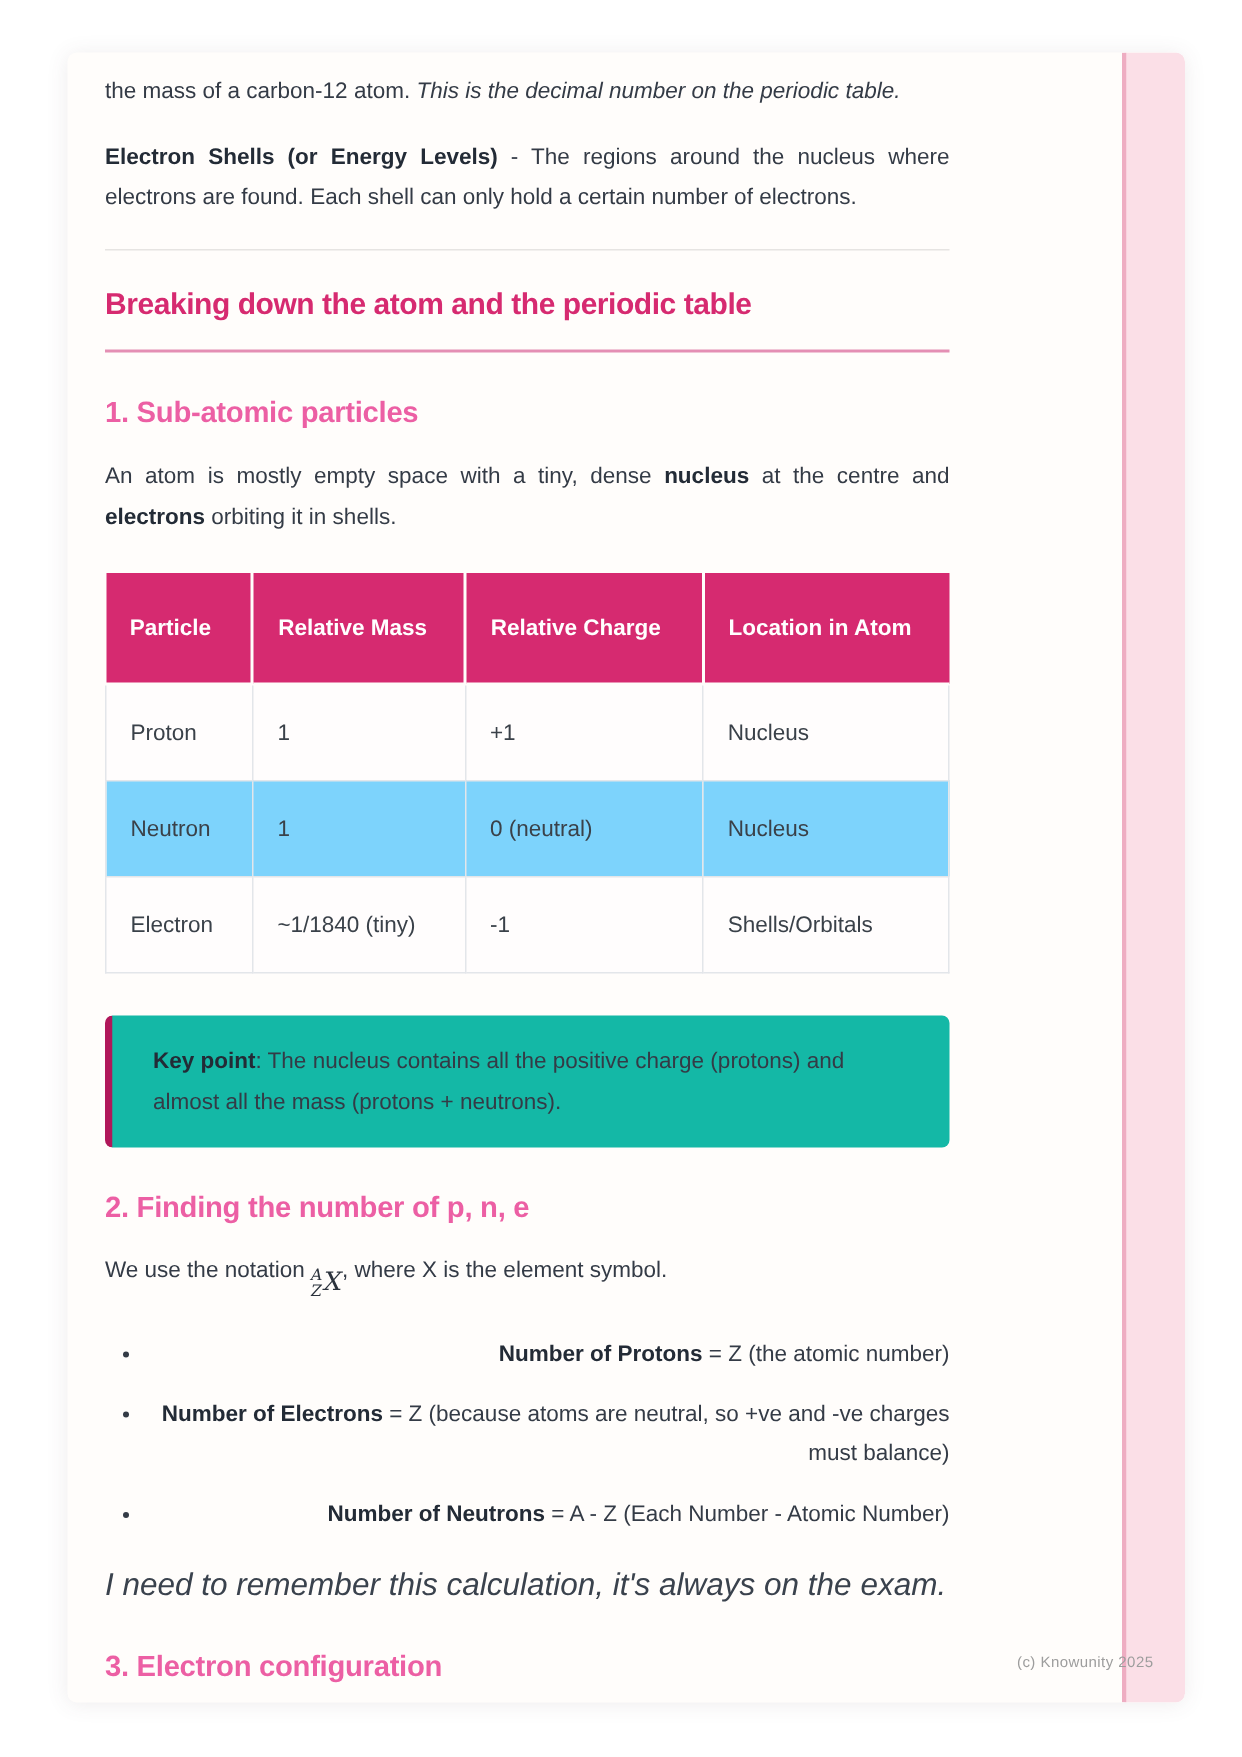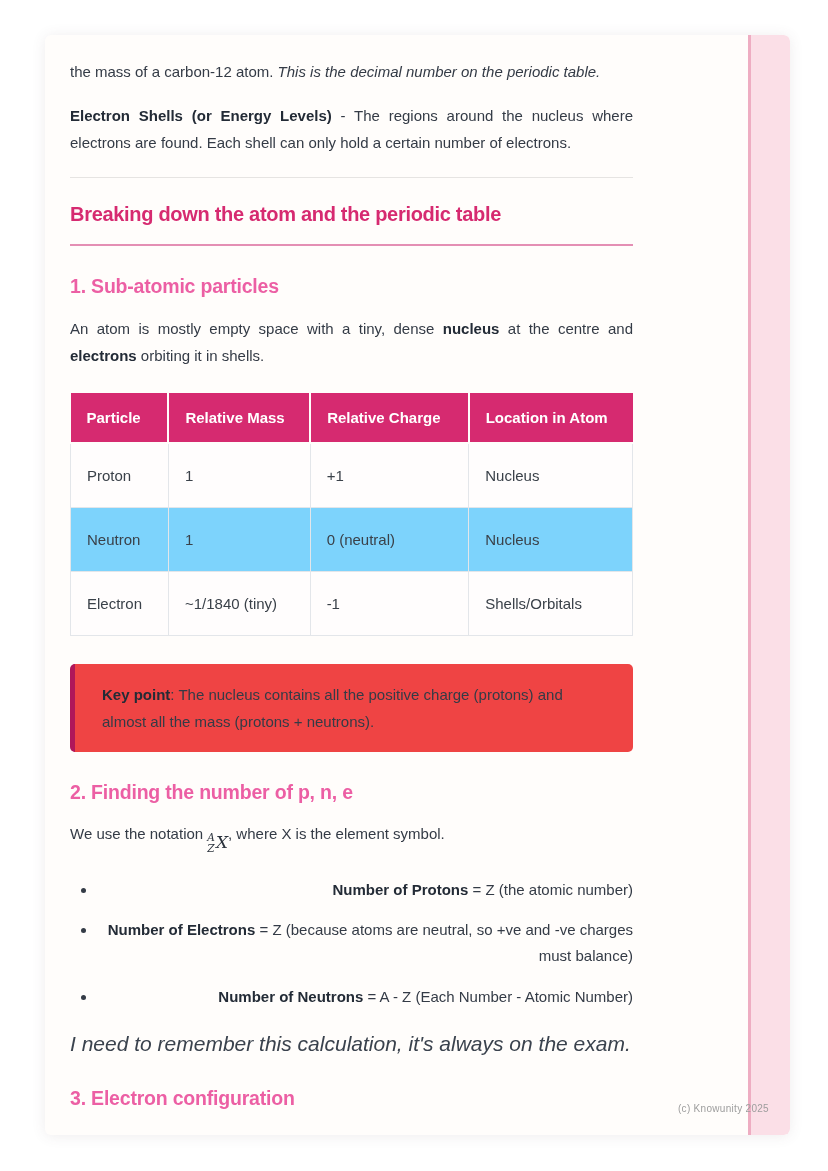--- a/index.html
+++ b/index.html
@@ -41,21 +41,21 @@
     width: 563px;
     position: relative;
   }
   p.body-text {
     font-size: 15px;
     line-height: 1.8;
     text-align: justify;
     margin: 17px 0;
     color: #343b46;
   }
-  p.body-text:first-child { margin-top: 12px; }
+  p.body-text:first-child { margin-top: 1px; }
   .bold { font-weight: bold; color: #232b36; }
   .italic { font-style: italic; }
   hr.divider {
     border: none;
     border-top: 1px solid #e6e4e2;
     margin: 21px 0 0 0;
   }
   h2.main-heading {
     margin-top: 23px;
     font-size: 20px;
@@ -80,39 +80,39 @@
     width: 100%;
     border-collapse: collapse;
     margin-top: 24px;
     font-size: 15px;
   }
   table.particles th {
     background: #d62a70;
     color: #ffffff;
     font-weight: bold;
     text-align: left;
-    padding: 16px 16px;
+    padding: 28px 16px;
     border-right: 2px solid #fffdfb;
     border-bottom: 2px solid #fffdfb;
   }
   table.particles th:last-child { border-right: none; }
   table.particles td {
     padding: 23px 16px;
     border: 1px solid #e3e6ea;
     color: #3a4149;
     background: #fffdfd;
   }
   table.particles tr.alt td { background: #7dd3fc; }
   table.particles col.c1 { width: 98px; }
   table.particles col.c2 { width: 142px; }
   table.particles col.c3 { width: 159px; }
   table.particles col.c4 { width: 164px; }
   .keypoint {
     margin-top: 28px;
-    background: #ef4444;
+    background: #14b8a6;
     border-left: 5px solid #b0175a;
     border-radius: 5px;
     padding: 17px 22px 17px 27px;
     font-size: 15px;
     line-height: 1.8;
     color: #343b46;
   }
   .notation-line {
     font-size: 15px;
     line-height: 1.8;

